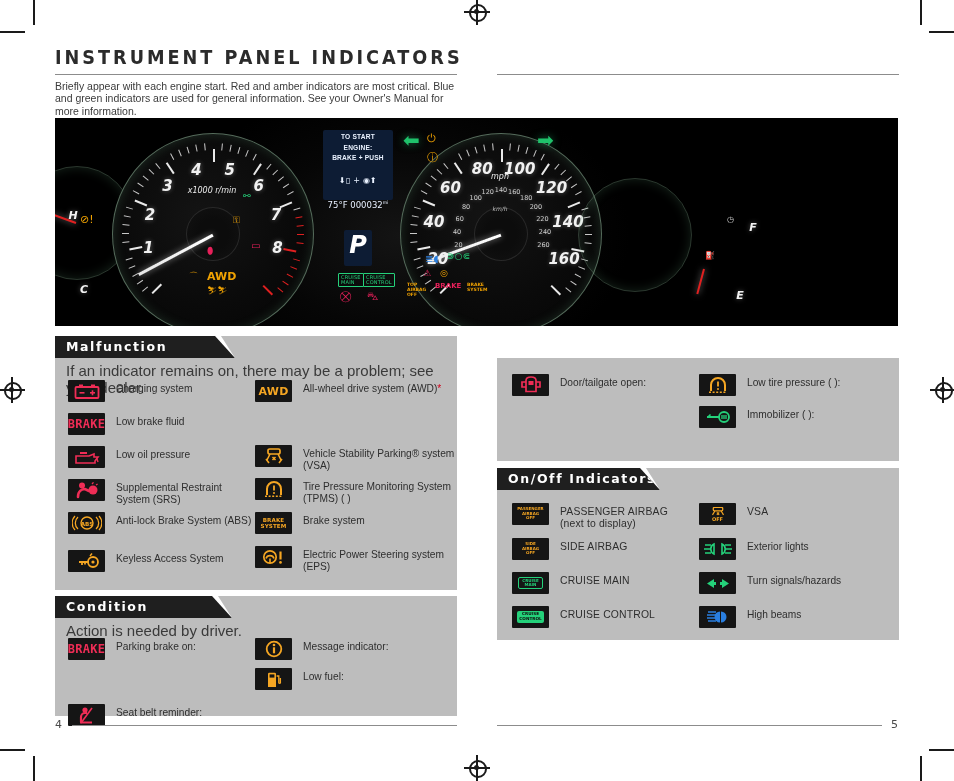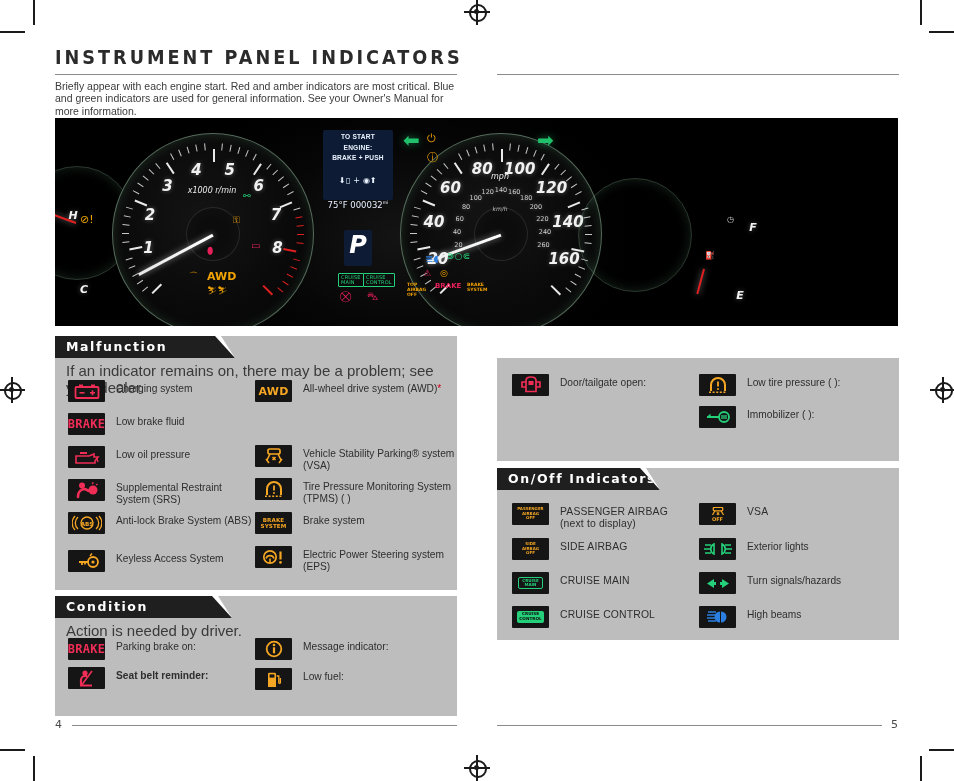--- a/index.html
+++ b/index.html
@@ -824,21 +824,21 @@
   <div class="panel" style="left:55px;top:618px;width:402px;height:98px;"></div>
   <div class="panel-note" style="left:66px;top:622px;width:380px;">Action is needed by driver.</div>
 
   <div class="ind" style="left:68px;top:638px;width:185px;">
     <div class="ind-icon">
       <div class="gly gly-red txtglyph" style="font-size:12px;font-family:'DejaVu Sans Mono',monospace;">BRAKE</div>
     </div>
     <div class="ind-label">Parking brake on:</div>
   </div>
 
-  <div class="ind" style="left:68px;top:667px;width:185px;font-weight:bold;">
+  <div class="ind" style="left:68px;top:704px;width:185px;">
     <div class="ind-icon">
       <div class="gly gly-red">
         <svg width="20" height="17" viewBox="0 0 20 17">
             <circle cx="8" cy="3" r="2.6" fill="#ef2d56"></circle>
             <path d="M4 15 v-5 a4 4 0 0 1 4 -4 h2" stroke="#ef2d56" stroke-width="2.2" fill="none"></path>
             <path d="M3 15.5 h12" stroke="#ef2d56" stroke-width="2"></path>
             <path d="M15 1 L4 16" stroke="#ef2d56" stroke-width="1.6"></path>
           </svg>
       </div>
     </div>

